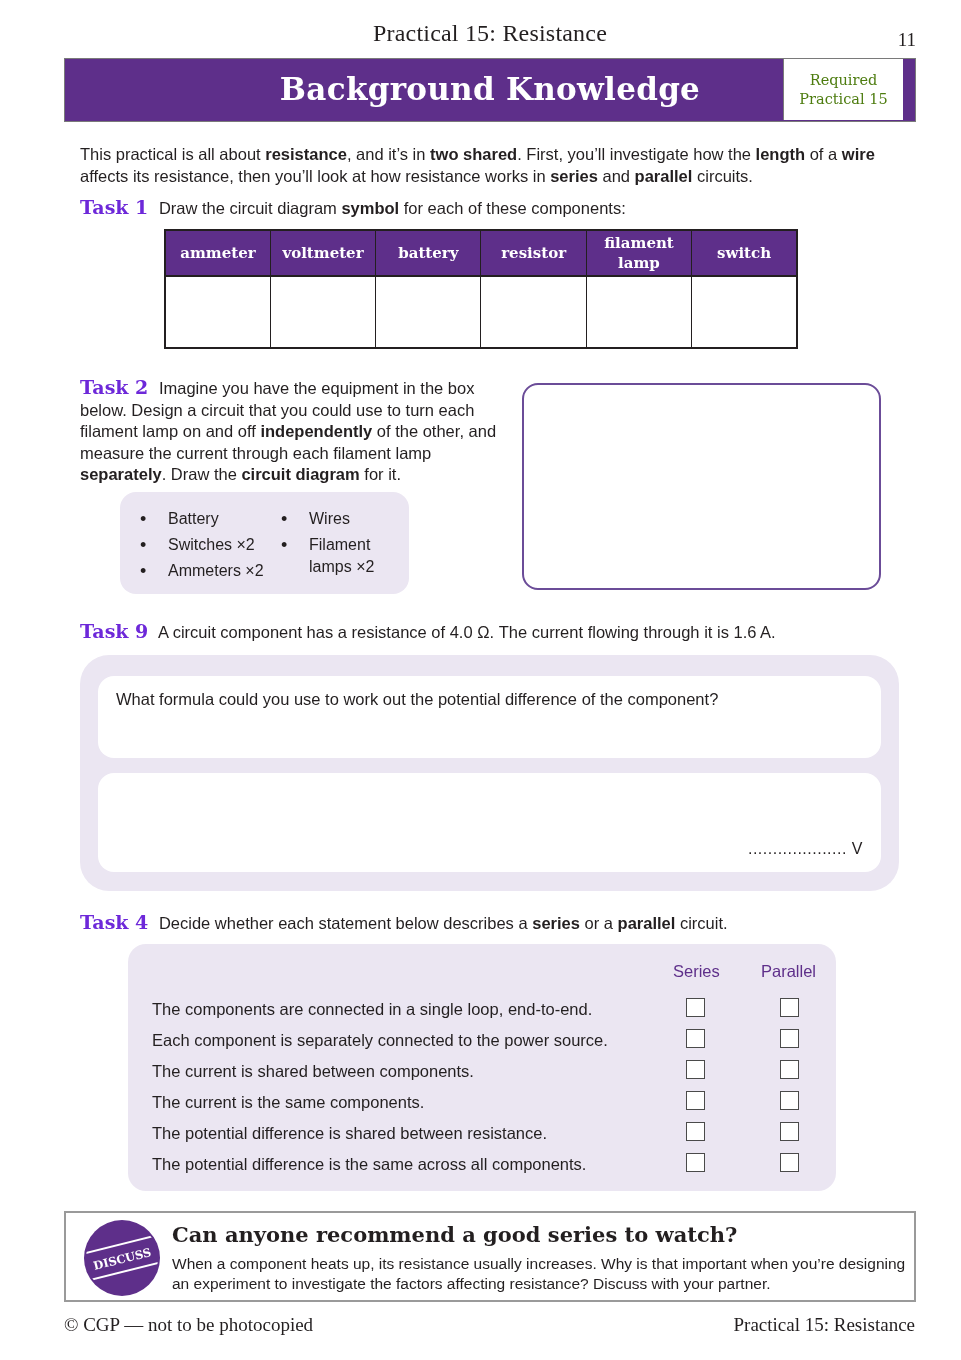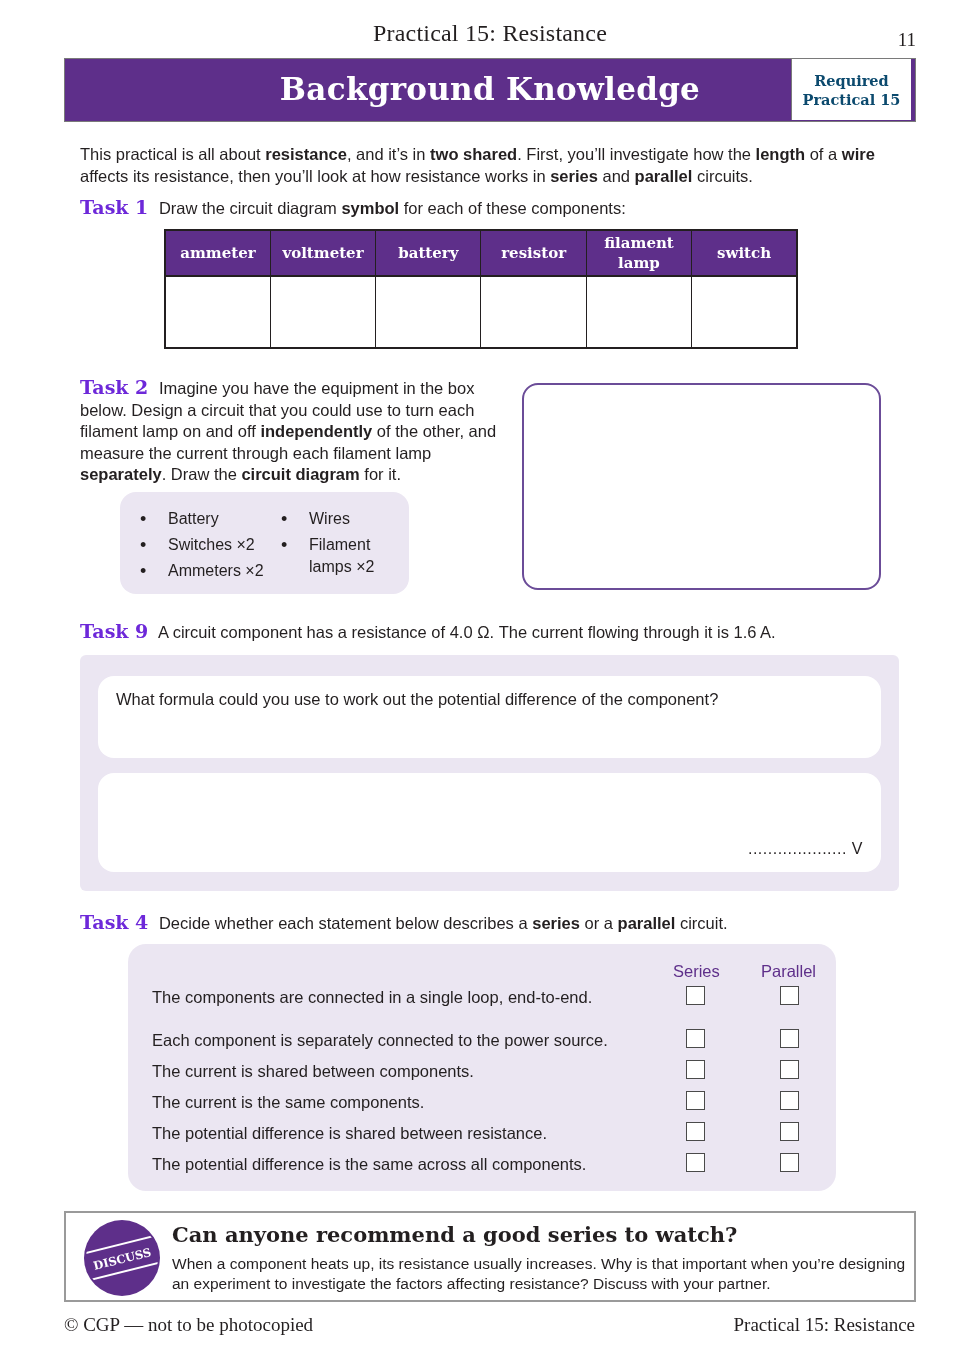--- a/index.html
+++ b/index.html
@@ -7,40 +7,40 @@
   body { position: relative; font-family: "Liberation Sans", "DejaVu Sans", sans-serif; color: #231f20; }
   .abs { position: absolute; }
 
   
   #running-title { left: 0; width: 980px; top: 20px; text-align: center; font-size: 24px; font-family: "Liberation Serif", serif; color: #231f20; letter-spacing: 0.2px; }
   #page-number { right: 45px; top: 29px; font-size: 19px; font-family: "Liberation Serif", serif; }
 
   #banner { left: 64px; top: 58px; width: 852px; height: 64px; border: 1.5px solid #7a7a7a; background: #5e2f8a; }
   #banner-title { left: 0; width: 852px; top: 12px; text-align: center; color: #fff; font-size: 31px; font-weight: bold; font-family: "DejaVu Serif", serif; letter-spacing: 0.3px; padding-left: 0; }
   #banner-title-inner { position: absolute; left: 150px; width: 550px; text-align: center; }
-  #req-box { right: 4px; top: 0; width: 120px; height: 61px; background: #fff; border-left: 1.5px solid #7a7a7a; text-align: center; color: #0c4a6e; font-family: "DejaVu Serif", serif; font-weight: bold; font-size: 14.5px; line-height: 19px; padding-top: 12px; }
+  #req-box { right: 12px; top: 0; width: 120px; height: 61px; background: #fff; border-left: 1.5px solid #7a7a7a; text-align: center; color: #4d7c0f; font-family: "DejaVu Serif", serif; font-weight: normal; font-size: 14.5px; line-height: 19px; padding-top: 12px; }
 
   .body-text { font-size: 16.5px; line-height: 21.5px; color: #231f20; }
   .task-label { color: #6d28d9; font-family: "DejaVu Serif", serif; font-weight: bold; font-size: 19px; margin-right: 6px; }
 
   
   #comp-table { left: 164px; top: 229px; width: 634px; height: 120px; border: 2px solid #231f20; border-collapse: collapse; table-layout: fixed; }
   #comp-table th { background: #5e2f8a; color: #fff; font-family: "DejaVu Serif", serif; font-weight: bold; font-size: 15px; height: 46px; line-height: 20px; border-right: 1.5px solid #231f20; border-bottom: 2px solid #231f20; }
   #comp-table td { height: 72px; border-right: 1.5px solid #231f20; background: #fff; }
   #comp-table th:last-child, #comp-table td:last-child { border-right: none; }
 
   
   #equip-box { left: 120px; top: 492px; width: 289px; height: 102px; background: #ebe6f2; border-radius: 16px; }
   .equip-col { position: absolute; top: 14px; font-size: 16px; line-height: 26px; }
   .equip-col li { list-style: none; position: relative; padding-left: 28px; }
   .equip-col li::before { content: "•"; position: absolute; left: 0; top: 0; font-size: 18px; }
   #draw-box { left: 522px; top: 383px; width: 359px; height: 207px; border: 2px solid #6b4c98; border-radius: 16px; background: #fff; }
 
   
-  #t3-panel { left: 80px; top: 655px; width: 819px; height: 236px; background: #ebe6f2; border-radius: 6px; }
+  #t3-panel { left: 80px; top: 655px; width: 819px; height: 236px; background: #ebe6f2; border-radius: 29px; }
   .t3-card { position: absolute; left: 18px; width: 783px; background: #fff; border-radius: 16px; }
   .t3-q { position: absolute; left: 18px; top: 14px; font-size: 16.5px; }
   #answer-line { position: absolute; right: 18px; bottom: 14px; font-size: 16px; letter-spacing: 0.5px; }
 
   
   #t4-panel { left: 128px; top: 944px; width: 708px; height: 247px; background: #ebe6f2; border-radius: 18px; }
   .t4-head { position: absolute; top: 18px; color: #5e2f8a; font-size: 16.5px; }
   .t4-row { position: absolute; left: 24px; width: 670px; height: 31px; }
   .t4-stmt { position: absolute; left: 0; top: 4px; font-size: 16.5px; }
   .cbox { position: absolute; top: 2px; width: 19px; height: 19px; border: 1.5px solid #4a4a4a; background: #fff; cursor: pointer; }
@@ -141,21 +141,21 @@
 
 <div class="abs body-text" style="left:80px; top:912px; width:830px;">
   <span class="task-label">Task 4</span>
   <span><span>Decide whether each statement below describes a </span><b>series</b><span> or a </span><b>parallel</b><span> circuit.</span></span>
 </div>
 
 <div id="t4-panel" class="abs">
   <div class="t4-head" style="left:545px;">Series</div>
   <div class="t4-head" style="left:633px;">Parallel</div>
   <div id="t4-rows">
-      <div class="t4-row" style="top: 40px;">
+      <div class="t4-row" style="top: 52px;">
         <div class="t4-stmt">The components are connected in a single loop, end-to-end.</div>
         <div class="cbox" style="left: 534px;"></div>
         <div class="cbox" style="left: 628px;"></div>
       </div>
       <div class="t4-row" style="top: 83px;">
         <div class="t4-stmt">Each component is separately connected to the power source.</div>
         <div class="cbox" style="left: 534px;"></div>
         <div class="cbox" style="left: 628px;"></div>
       </div>
       <div class="t4-row" style="top: 114px;">

